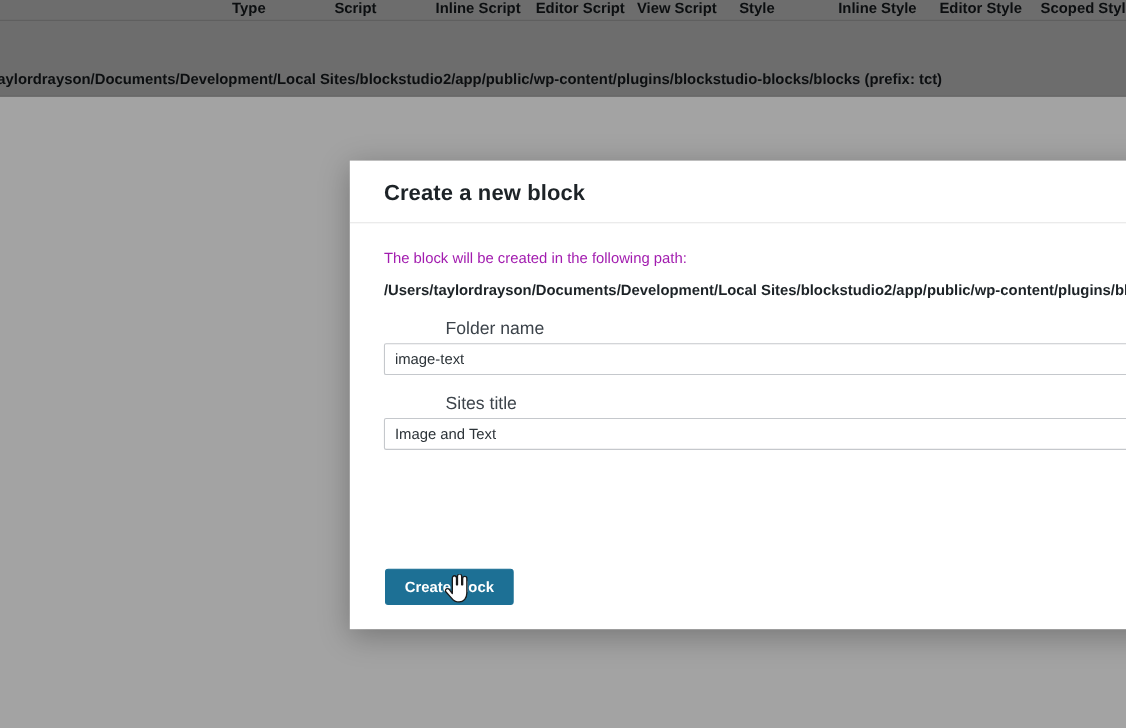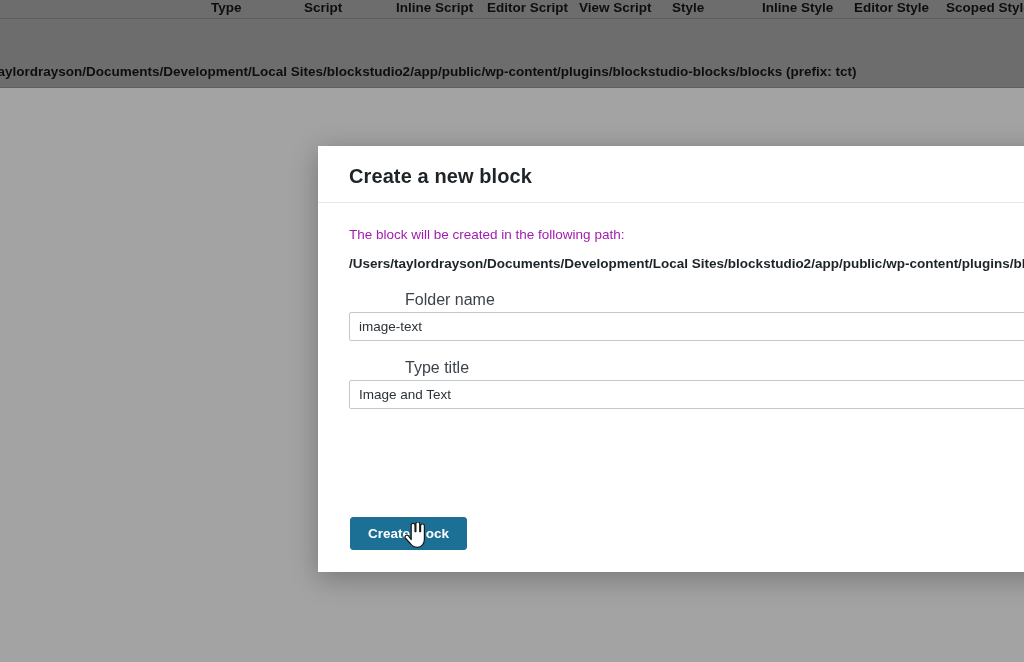--- a/index.html
+++ b/index.html
@@ -235,21 +235,21 @@
     </div>
 
     <div class="modal-body">
 
       <div class="intro-line">The block will be created in the following path:</div>
       <div class="path-line">/Users/taylordrayson/Documents/Development/Local Sites/blockstudio2/app/public/wp-content/plugins/blockstudio-blocks/blocks</div>
 
       <label class="field-label label-folder">Folder name</label>
       <input class="text-input input-folder" type="text" value="image-text" style="">
 
-      <label class="field-label label-title">Type title</label>
+      <label class="field-label label-title">Sites title</label>
       <input class="text-input input-title" type="text" value="Image and Text" style="">
 
     </div>
   </div>
 
   <div class="primary-button">Create block</div>
 
   <div class="cursor" style="left: 404px; top: 522px;">
     <svg width="22" height="26" viewBox="0 0 22 26" xmlns="http://www.w3.org/2000/svg">
       <path d="M7.2 11.2V3.4c0-1.1.8-2 1.9-2s1.9.9 1.9 2v6.2h.9V1.9c0-1.1.8-1.9 1.9-1.9s1.9.8 1.9 1.9v7.7h.9V3.9c0-1.1.8-1.9 1.9-1.9s1.9.8 1.9 1.9v13.3c0 4.3-2.7 8.1-7 8.1-3 0-5.1-1.1-6.7-3.3L1.3 16c-.6-.9-.3-2 .6-2.6.9-.5 2-.2 2.6.6l2.7 3.6V11.2z" fill="#ffffff" stroke="#1a1a1a" stroke-width="1.2" stroke-linejoin="round"></path>

